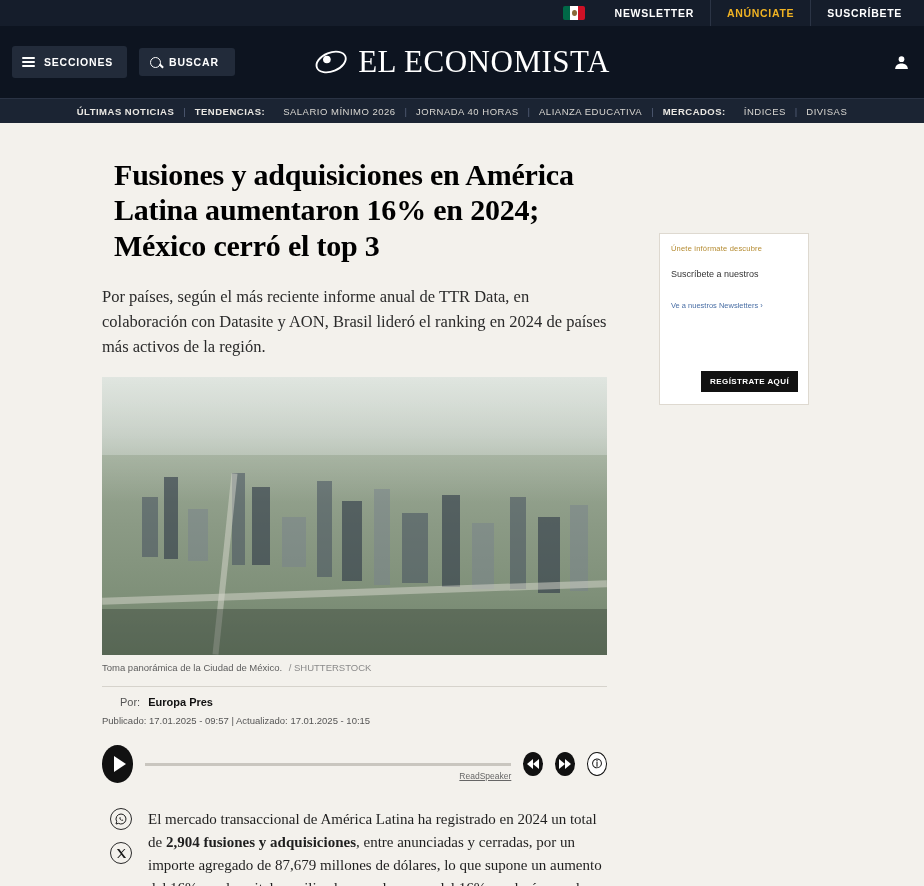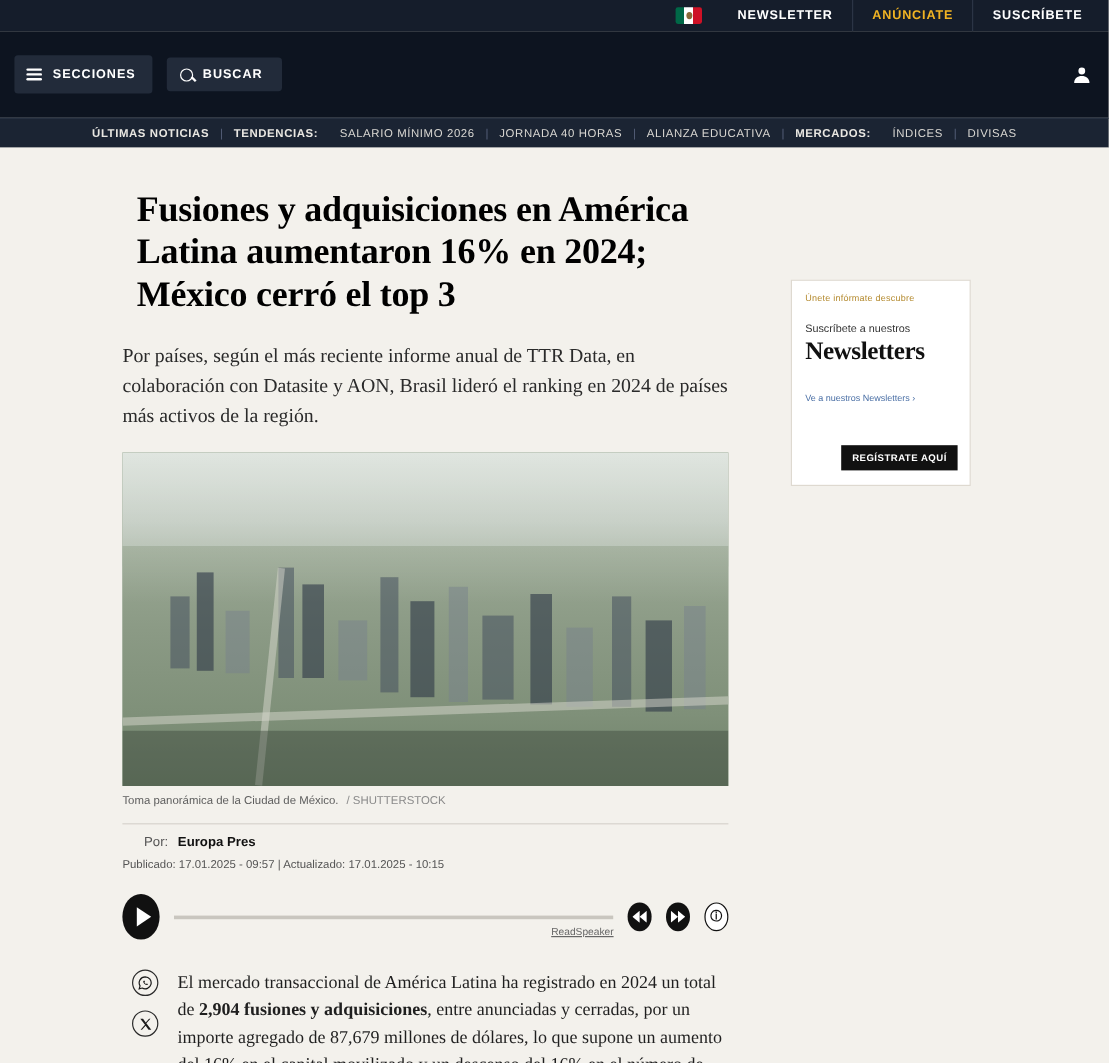--- a/index.html
+++ b/index.html
@@ -288,20 +288,27 @@
     <span class="hamburger">
         <i></i>
         <i></i>
         <i></i>
       </span>
     <span>SECCIONES</span>
   </div>
   <div class="btn-search">
     <span class="mag"></span>
     <span>BUSCAR</span>
+  </div>
+  <div class="logo-wrap">
+    <svg class="logo-mark" viewBox="0 0 40 40">
+      <ellipse cx="20" cy="20" rx="18" ry="11" transform="rotate(-22 20 20)" fill="none" stroke="#fff" stroke-width="2.2"></ellipse>
+      <circle cx="15" cy="17" r="4.5" fill="#fff"></circle>
+    </svg>
+    <span class="logo-text">EL ECONOMISTA</span>
   </div>
   <svg class="account" viewBox="0 0 24 24">
     <circle cx="12" cy="8" r="4" fill="#fff"></circle>
     <path d="M3 22c0-5 4-8 9-8s9 3 9 8z" fill="#fff"></path>
   </svg>
 </div>
 
 <div class="navstrip">
   <a class="ni">ÚLTIMAS NOTICIAS</a>
   <span class="sep">|</span>
@@ -408,21 +415,20 @@
           <p><span>El mercado transaccional de América Latina ha registrado en 2024 un total de </span><b>2,904 fusiones y adquisiciones</b><span>, entre anunciadas y cerradas, por un importe agregado de 87,679 millones de dólares, lo que supone un aumento del 16% en el capital movilizado y un descenso del 16% en el número de transacciones, con respecto a las cifras registradas en 2023.</span></p>
 
         </div>
       </div>
     </div>
 
     <div class="col-side">
       <div class="promo">
         <div class="p1">Únete infórmate descubre</div>
         <div class="p2">Suscríbete a nuestros</div>
-        <div class="p3">Newsletters</div>
         <div class="p4">
           <span>Ve a nuestros Newsletters</span>
           <span>›</span>
         </div>
         <div class="cta">REGÍSTRATE AQUÍ</div>
       </div>
     </div>
 
   </div>
 </div>

